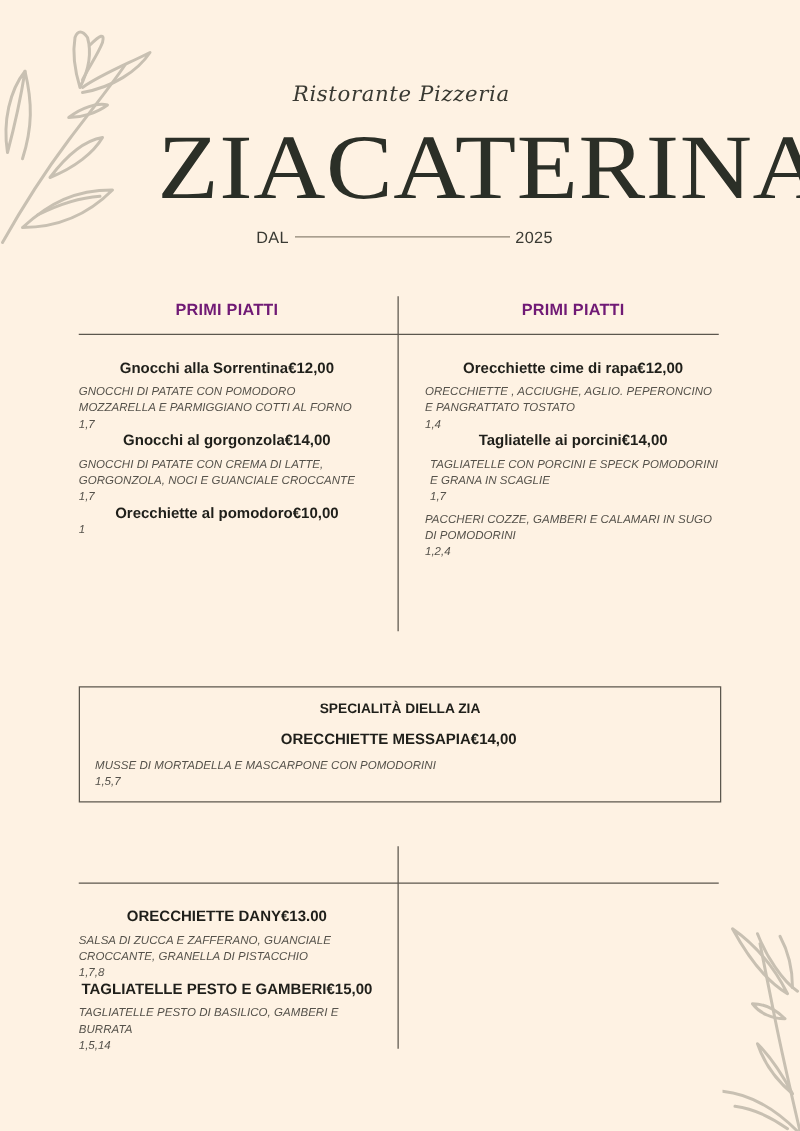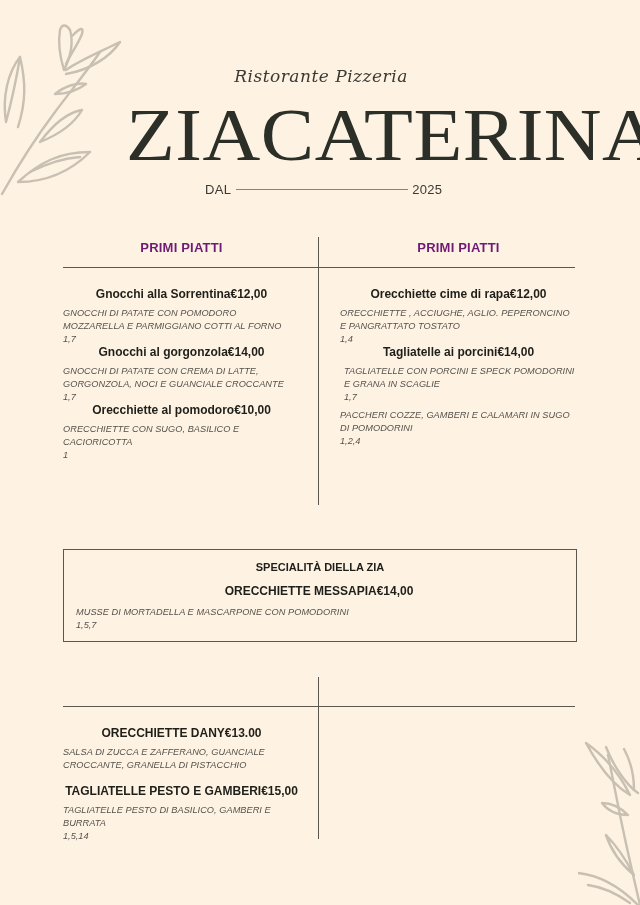--- a/index.html
+++ b/index.html
@@ -118,21 +118,20 @@
     <span class="price">€14,00</span>
   </div>
   <div class="desc">GNOCCHI DI PATATE CON CREMA DI LATTE, GORGONZOLA, NOCI E GUANCIALE CROCCANTE</div>
   <div class="allergens">1,7</div>
 </div>
 <div class="item" style="left:63px;top:403px;width:237px;">
   <div class="row">
     <span class="name">Orecchiette al pomodoro</span>
     <span class="price">€10,00</span>
   </div>
-  <div class="desc" style="width:190px;">ORECCHIETTE CON SUGO, BASILICO E CACIORICOTTA</div>
   <div class="allergens">1</div>
 </div>
 
 <div class="item" style="left:340px;top:287px;width:237px;">
   <div class="row">
     <span class="name">Orecchiette cime di rapa</span>
     <span class="price">€12,00</span>
   </div>
   <div class="desc">ORECCHIETTE , ACCIUGHE, AGLIO. PEPERONCINO E PANGRATTATO TOSTATO</div>
   <div class="allergens">1,4</div>
@@ -164,20 +163,21 @@
 
 <div class="hline" style="left:63px;top:706px;width:512px;"></div>
 <div class="vline" style="left:318px;top:677px;height:162px;"></div>
 
 <div class="item" style="left:63px;top:726px;width:237px;">
   <div class="row">
     <span class="name">ORECCHIETTE DANY</span>
     <span class="price">€13.00</span>
   </div>
   <div class="desc">SALSA DI ZUCCA E ZAFFERANO, GUANCIALE CROCCANTE, GRANELLA DI PISTACCHIO</div>
+  <div class="allergens">1,7,8</div>
 </div>
 <div class="item" style="left:63px;top:784px;width:237px;">
   <div class="row">
     <span class="name">TAGLIATELLE PESTO E GAMBERI</span>
     <span class="price">€15,00</span>
   </div>
   <div class="desc" style="width:220px;">TAGLIATELLE PESTO DI BASILICO, GAMBERI E BURRATA</div>
   <div class="allergens">1,5,14</div>
 </div>
 

